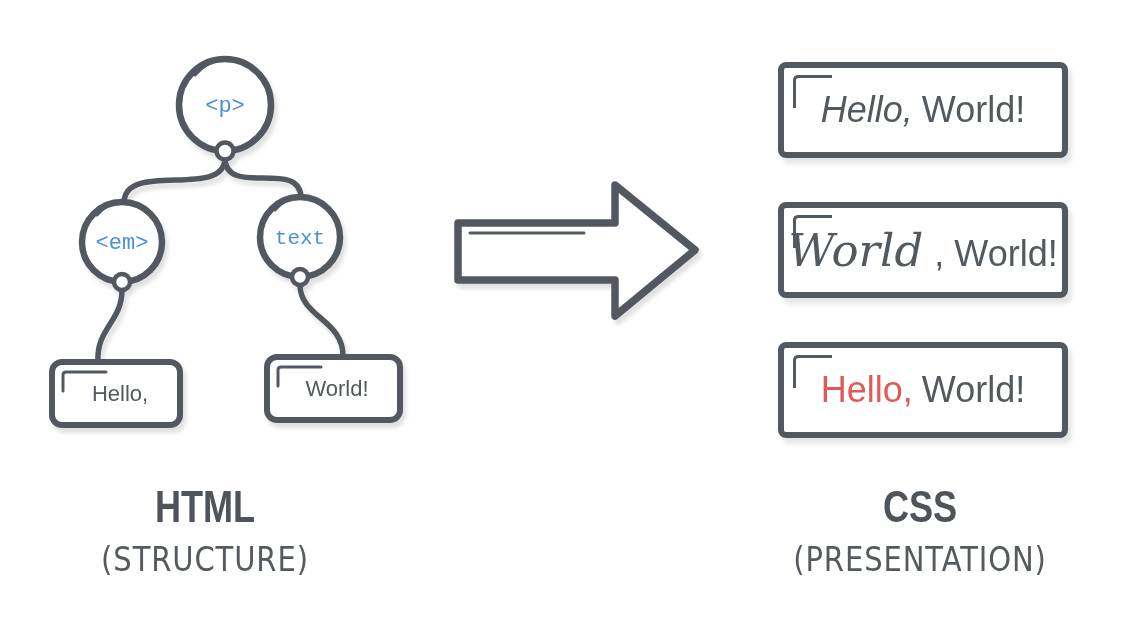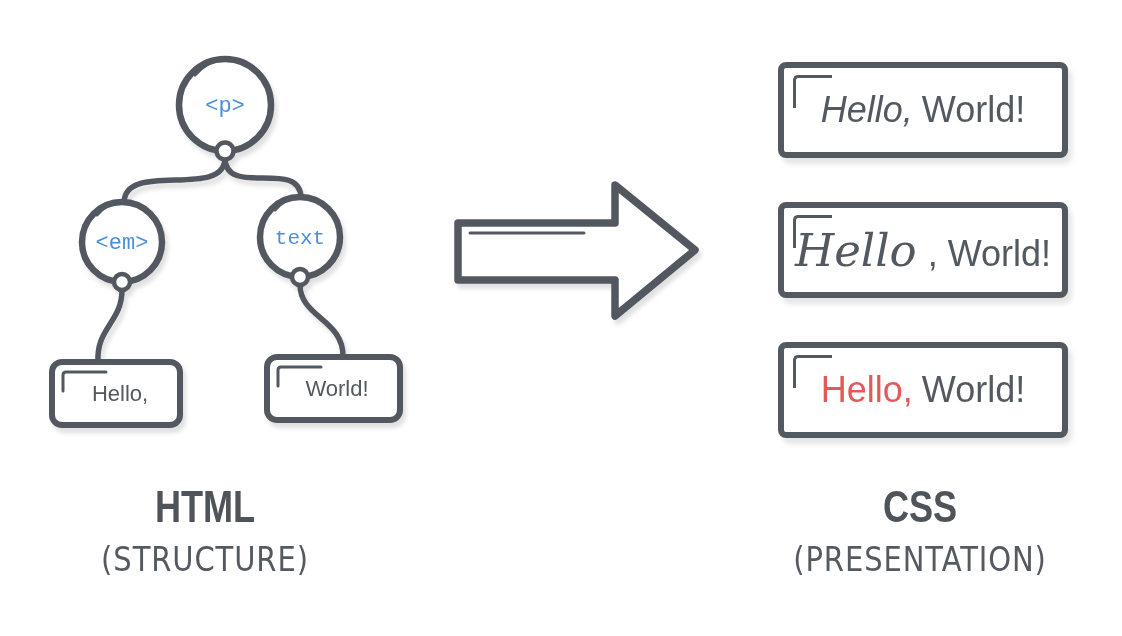--- a/index.html
+++ b/index.html
@@ -122,21 +122,21 @@
   <div class="style-box b1">
     <span class="corner-mark"></span>
     <div class="box-line">
       <span class="t-italic">Hello,</span><span class="t-regular gap">World!</span>
     </div>
   </div>
 
   <div class="style-box b2">
     <span class="corner-mark"></span>
     <div class="box-line">
-      <span class="t-script">Hello</span><span class="t-regular gap-sm">, World!</span>
+      <span class="t-script">World</span><span class="t-regular gap-sm">, World!</span>
     </div>
   </div>
 
   <div class="style-box b3">
     <span class="corner-mark"></span>
     <div class="box-line">
       <span class="t-red">Hello,</span><span class="t-regular gap">World!</span>
     </div>
   </div>
 

